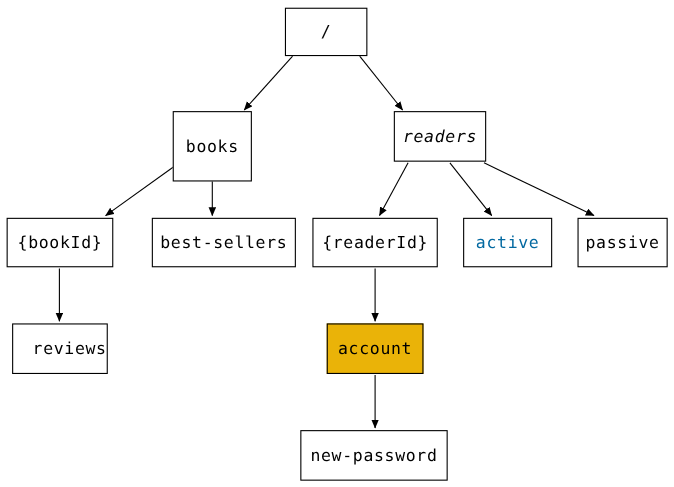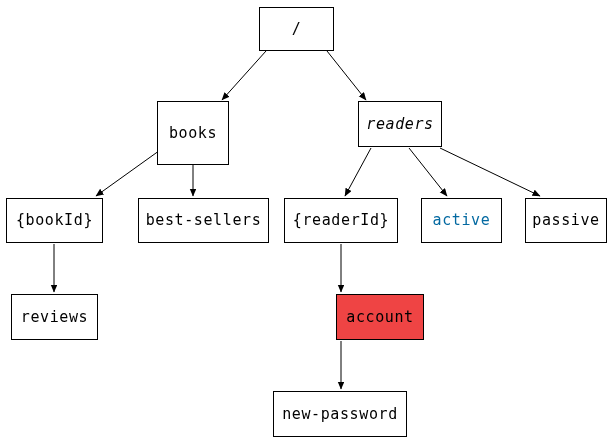--- a/index.html
+++ b/index.html
@@ -82,23 +82,23 @@
       </div>
       <div class="node" style="left: 284px; top: 198px; width: 114px; height: 45px; background: rgb(255, 255, 255); border-color: rgb(0, 0, 0); color: rgb(0, 0, 0); text-align: right;">
         <span class="node-label">{readerId}</span>
       </div>
       <div class="node" style="left: 421px; top: 198px; width: 81px; height: 45px; background: rgb(255, 255, 255); border-color: rgb(0, 0, 0); color: #0369a1;">
         <span class="node-label">active</span>
       </div>
       <div class="node" style="left: 525px; top: 198px; width: 82px; height: 45px; background: rgb(255, 255, 255); border-color: rgb(0, 0, 0); color: rgb(0, 0, 0);">
         <span class="node-label">passive</span>
       </div>
-      <div class="node" style="left: 11px; top: 294px; width: 87px; height: 46px; background: rgb(255, 255, 255); border-color: rgb(0, 0, 0); color: rgb(0, 0, 0);">
+      <div class="node" style="left: 11px; top: 294px; width: 87px; height: 46px; background: rgb(255, 255, 255); border-color: rgb(0, 0, 0); color: rgb(0, 0, 0); justify-content: flex-end;">
         <span class="node-label">reviews</span>
       </div>
-      <div class="node" style="left: 297px; top: 294px; width: 88px; height: 46px; background: #ef4444; border-color: rgb(0, 0, 0); color: rgb(0, 0, 0); margin-left: 39px;">
+      <div class="node" style="left: 297px; top: 294px; width: 88px; height: 46px; background: #eab308; border-color: rgb(0, 0, 0); color: rgb(0, 0, 0);">
         <span class="node-label">account</span>
       </div>
       <div class="node" style="left: 273px; top: 391px; width: 134px; height: 46px; background: rgb(255, 255, 255); border-color: rgb(0, 0, 0); color: rgb(0, 0, 0);">
         <span class="node-label">new-password</span>
       </div>
     </div>
 </div>
 
 </body></html>

